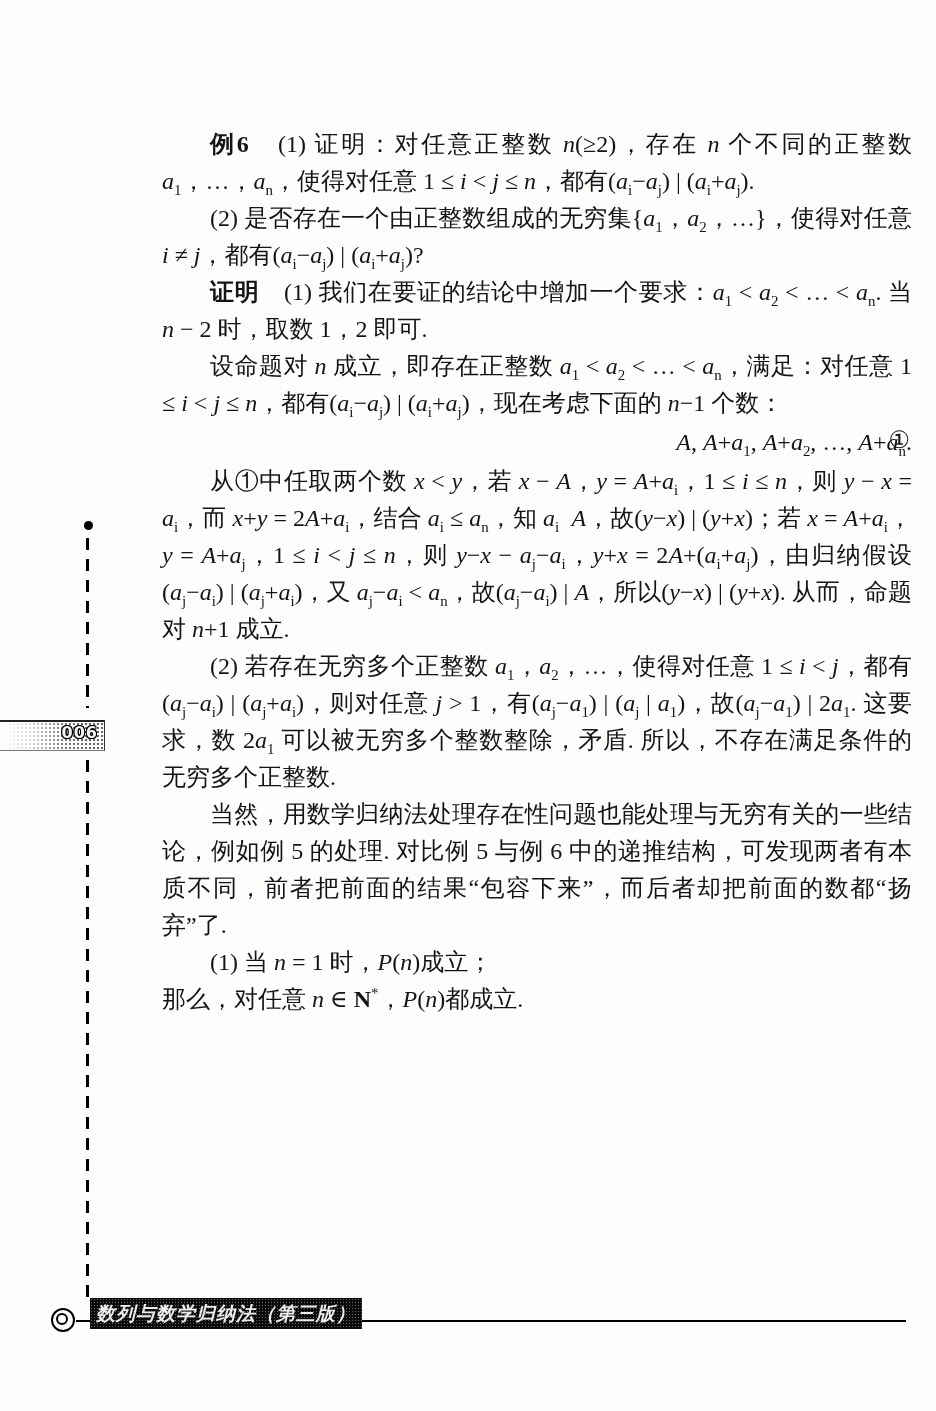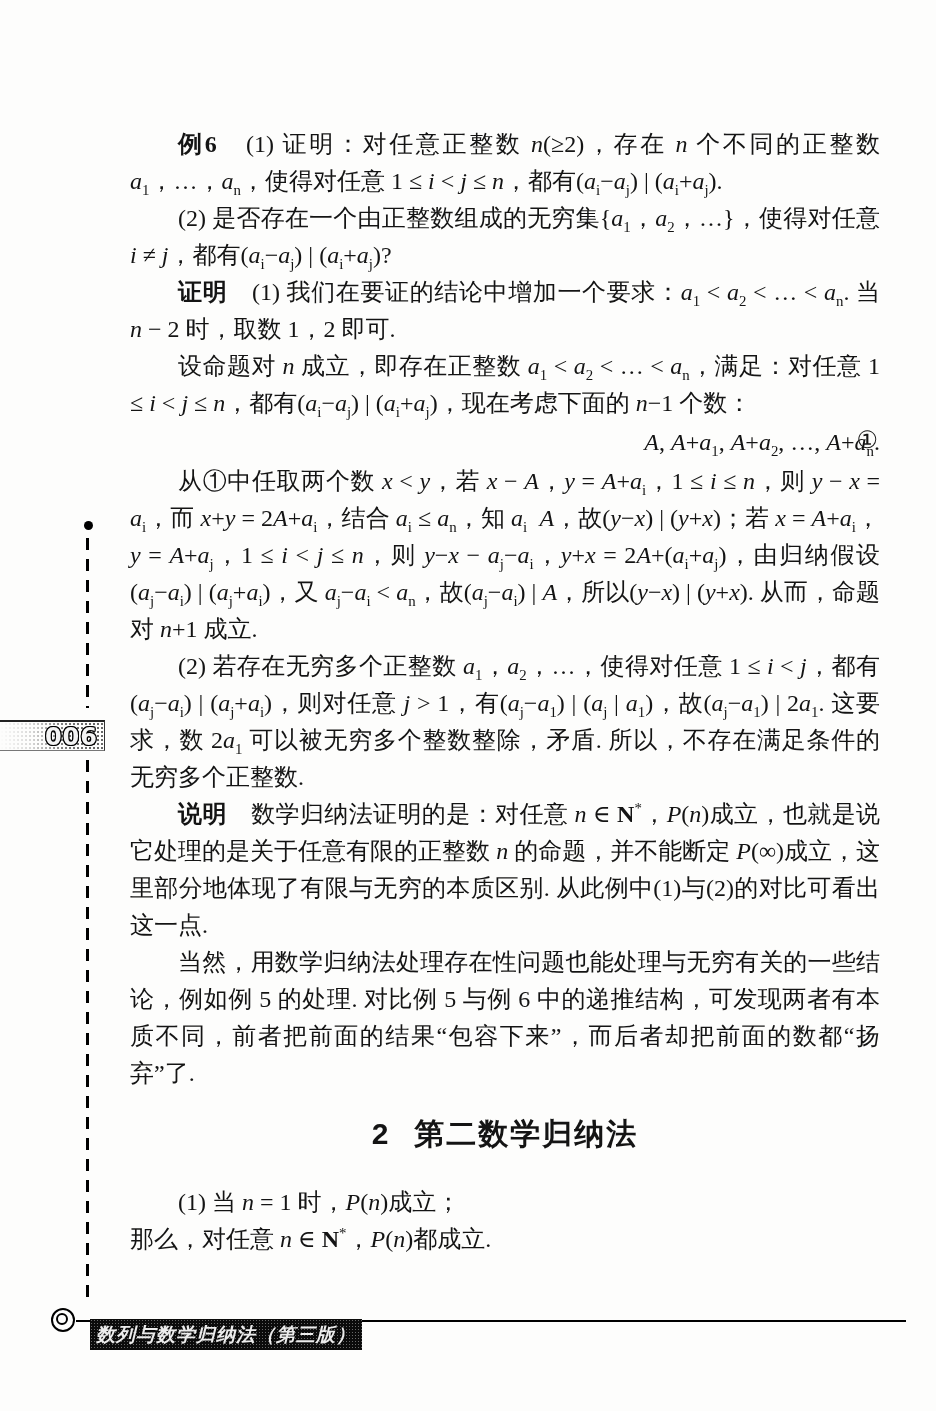--- a/index.html
+++ b/index.html
@@ -5,21 +5,21 @@
   html, body { margin:0; padding:0; }
   body {
     width:936px; height:1411px;
     background:#fdfdfc;
     position:relative;
     font-family:"Liberation Serif","DejaVu Serif",serif;
     color:#141414;
     overflow:hidden;
   }
   .content {
-    position:absolute; left:130px; top:126px; width:750px;
+    position:absolute; left:162px; top:126px; width:750px;
     font-size:24px; line-height:37px;
     text-align:justify;
   }
   .content p { margin:0; }
   .ind { text-indent:2em; }
   sub, sup { font-size:62%; line-height:0; }
   b { font-weight:bold; }
 
   .formula-row { position:relative; text-align:right; padding:2px 0; }
   .formula-tag { position:absolute; right:2px; top:0; font-size:24px; }
@@ -51,42 +51,42 @@
     border-right:1.5px solid #333;
     border-bottom:1.5px solid #777;
     background-image:
       linear-gradient(to right,#fdfdfc 0%, rgba(253,253,252,.75) 30%, rgba(253,253,252,.15) 60%, rgba(253,253,252,0) 85%),
       radial-gradient(circle,#666 0.9px, transparent 1.15px);
     background-size:100% 100%, 4px 4px;
   }
   .page-num {
     position:absolute; right:6px; top:1px;
     font-family:"DejaVu Sans","Liberation Sans",sans-serif;
-    font-weight:bold; font-size:24px; letter-spacing:1px;
+    font-weight:bold; font-size:16px; letter-spacing:1px;
     color:#f4f4f4;
     text-shadow:-1px 0 #000, 1px 0 #000, 0 -1px #000, 0 1px #000,
                 -1px -1px #000, 1px 1px #000, -1px 1px #000, 1px -1px #000;
   }
 
   
   .footer-rule { position:absolute; left:76px; top:1320px; width:830px; height:2px; background:#000; }
   .footer-ring {
     position:absolute; left:51px; top:1308px; width:20px; height:20px;
     border:2.5px solid #000; border-radius:50%; background:#fdfdfc;
   }
   .footer-ring .inner {
     position:absolute; left:3px; top:3px; width:8px; height:8px;
     border:2.5px solid #000; border-radius:50%;
   }
   .footer-band {
     position:absolute; left:90px; top:1298px; width:272px; height:31px;
     background-color:#0b0b0b;
     background-image:radial-gradient(circle, rgba(255,255,255,.38) .7px, transparent 1px);
     background-size:3px 3px;
-    display:flex; align-items:center; justify-content:center;margin-top:21px;
+    display:flex; align-items:center; justify-content:center;
   }
   .footer-band .title {
     font-family:"Liberation Serif","DejaVu Serif",serif;
     font-weight:bold; font-style:italic;
     font-size:19px; letter-spacing:1px;
     color:#ececec; white-space:nowrap;
     text-shadow:0 0 1px #000;
   }
 </style>
 </head>
@@ -103,26 +103,22 @@
   <p class="ind"><b>例6</b>　(1) 证明：对任意正整数 <i>n</i>(≥2)，存在 <i>n</i> 个不同的正整数 <i>a</i><sub>1</sub>，…，<i>a</i><sub>n</sub>，使得对任意 1 ≤ <i>i</i> &lt; <i>j</i> ≤ <i>n</i>，都有(<i>a</i><sub>i</sub>−<i>a</i><sub>j</sub>) | (<i>a</i><sub>i</sub>+<i>a</i><sub>j</sub>).</p>
   <p class="ind">(2) 是否存在一个由正整数组成的无穷集{<i>a</i><sub>1</sub>，<i>a</i><sub>2</sub>，…}，使得对任意 <i>i</i> ≠ <i>j</i>，都有(<i>a</i><sub>i</sub>−<i>a</i><sub>j</sub>) | (<i>a</i><sub>i</sub>+<i>a</i><sub>j</sub>)?</p>
   <p class="ind"><b>证明</b>　(1) 我们在要证的结论中增加一个要求：<i>a</i><sub>1</sub> &lt; <i>a</i><sub>2</sub> &lt; … &lt; <i>a</i><sub>n</sub>. 当 <i>n</i> − 2 时，取数 1，2 即可.</p>
   <p class="ind">设命题对 <i>n</i> 成立，即存在正整数 <i>a</i><sub>1</sub> &lt; <i>a</i><sub>2</sub> &lt; … &lt; <i>a</i><sub>n</sub>，满足：对任意 1 ≤ <i>i</i> &lt; <i>j</i> ≤ <i>n</i>，都有(<i>a</i><sub>i</sub>−<i>a</i><sub>j</sub>) | (<i>a</i><sub>i</sub>+<i>a</i><sub>j</sub>)，现在考虑下面的 <i>n</i>−1 个数：</p>
   <div class="formula-row">
     <span><i>A</i>, <i>A</i>+<i>a</i><sub>1</sub>, <i>A</i>+<i>a</i><sub>2</sub>, …, <i>A</i>+<i>a</i><sub>n</sub>.</span>
     <span class="formula-tag">①</span>
   </div>
   <p class="ind">从①中任取两个数 <i>x</i> &lt; <i>y</i>，若 <i>x</i> − <i>A</i>，<i>y</i> = <i>A</i>+<i>a</i><sub>i</sub>，1 ≤ <i>i</i> ≤ <i>n</i>，则 <i>y</i> − <i>x</i> = <i>a</i><sub>i</sub>，而 <i>x</i>+<i>y</i> = 2<i>A</i>+<i>a</i><sub>i</sub>，结合 <i>a</i><sub>i</sub> ≤ <i>a</i><sub>n</sub>，知 <i>a</i><sub>i</sub>&nbsp;&nbsp;<i>A</i>，故(<i>y</i>−<i>x</i>) | (<i>y</i>+<i>x</i>)；若 <i>x</i> = <i>A</i>+<i>a</i><sub>i</sub>，<i>y</i> = <i>A</i>+<i>a</i><sub>j</sub>，1 ≤ <i>i</i> &lt; <i>j</i> ≤ <i>n</i>，则 <i>y</i>−<i>x</i> − <i>a</i><sub>j</sub>−<i>a</i><sub>i</sub>，<i>y</i>+<i>x</i> = 2<i>A</i>+(<i>a</i><sub>i</sub>+<i>a</i><sub>j</sub>)，由归纳假设 (<i>a</i><sub>j</sub>−<i>a</i><sub>i</sub>) | (<i>a</i><sub>j</sub>+<i>a</i><sub>i</sub>)，又 <i>a</i><sub>j</sub>−<i>a</i><sub>i</sub> &lt; <i>a</i><sub>n</sub>，故(<i>a</i><sub>j</sub>−<i>a</i><sub>i</sub>) | <i>A</i>，所以(<i>y</i>−<i>x</i>) | (<i>y</i>+<i>x</i>). 从而，命题对 <i>n</i>+1 成立.</p>
   <p class="ind">(2) 若存在无穷多个正整数 <i>a</i><sub>1</sub>，<i>a</i><sub>2</sub>，…，使得对任意 1 ≤ <i>i</i> &lt; <i>j</i>，都有(<i>a</i><sub>j</sub>−<i>a</i><sub>i</sub>) | (<i>a</i><sub>j</sub>+<i>a</i><sub>i</sub>)，则对任意 <i>j</i> &gt; 1，有(<i>a</i><sub>j</sub>−<i>a</i><sub>1</sub>) | (<i>a</i><sub>j</sub> | <i>a</i><sub>1</sub>)，故(<i>a</i><sub>j</sub>−<i>a</i><sub>1</sub>) | 2<i>a</i><sub>1</sub>. 这要求，数 2<i>a</i><sub>1</sub> 可以被无穷多个整数整除，矛盾. 所以，不存在满足条件的无穷多个正整数.</p>
-  <p class="ind"><b>说明</b>　数学归纳法证明的是：对任意 <i>n</i> ∈ <b>N</b><sup>*</sup>，<i>P</i>(<i>n</i>)成立，也就是说它处理的是关于任意有限的正整数 <i>n</i> 的命题，并不能断定 <i>P</i>(∞)成立，这里部分地体现了有限与无穷的本质区别. 从此例中(1)与(2)的对比可看出这一点.</p>
   <p class="ind">当然，用数学归纳法处理存在性问题也能处理与无穷有关的一些结论，例如例 5 的处理. 对比例 5 与例 6 中的递推结构，可发现两者有本质不同，前者把前面的结果“包容下来”，而后者却把前面的数都“扬弃”了.</p>
 
-  <div class="section-heading">
-    <span class="hnum">2</span><span>第二数学归纳法</span>
-  </div>
 
   <p class="ind">(1) 当 <i>n</i> = 1 时，<i>P</i>(<i>n</i>)成立；</p>
   <p>那么，对任意 <i>n</i> ∈ <b>N</b><sup>*</sup>，<i>P</i>(<i>n</i>)都成立.</p>
 </div>
 
 <div class="footer-rule"></div>
 <div class="footer-ring">
     <div class="inner"></div>
   </div>
 <div class="footer-band">

